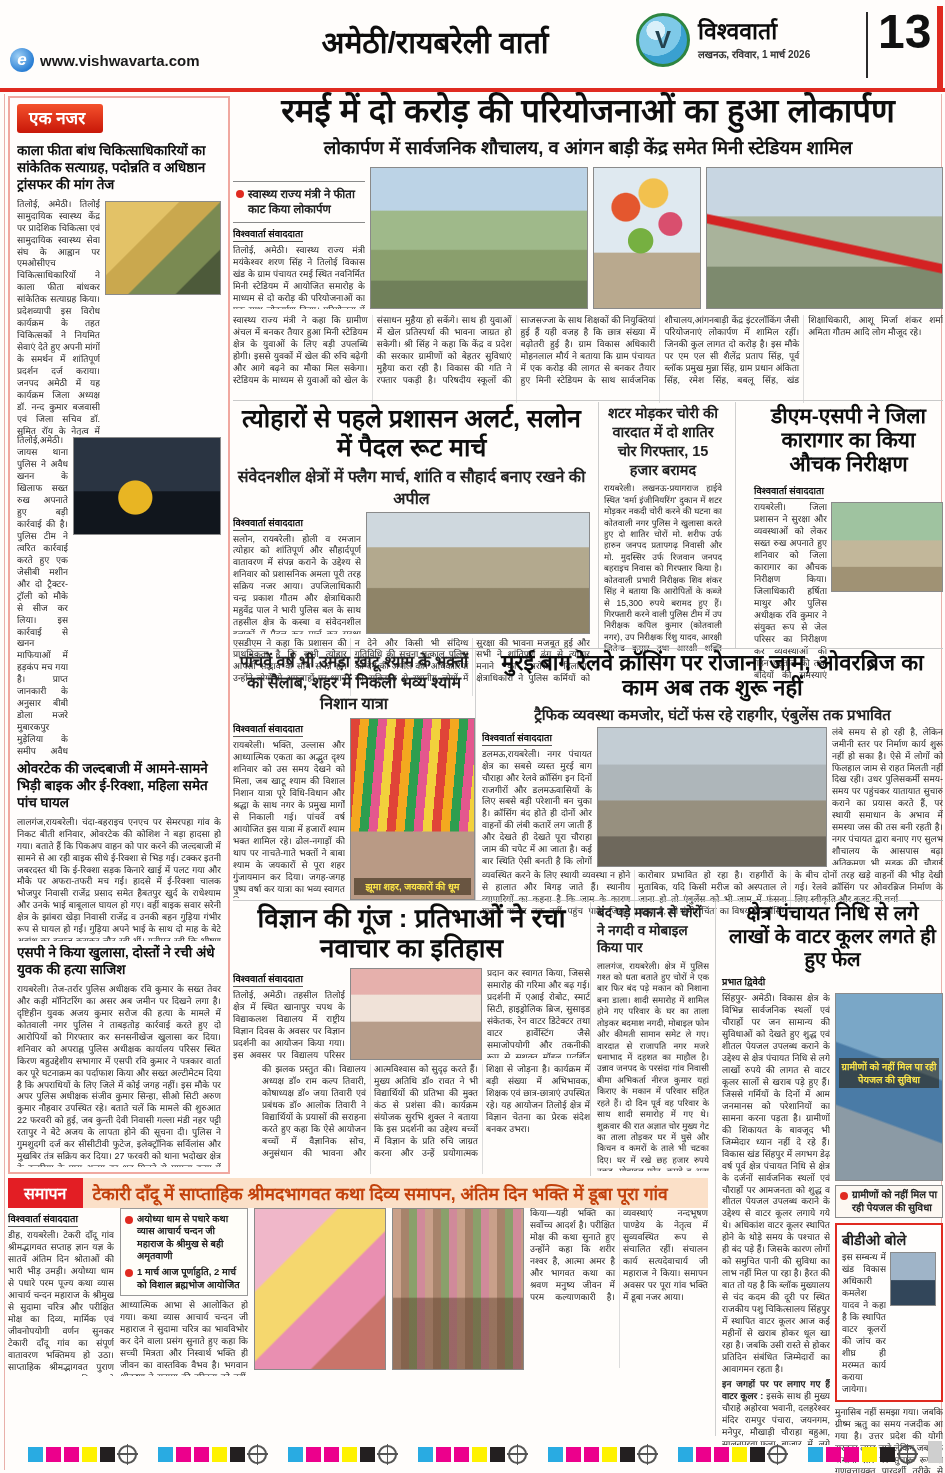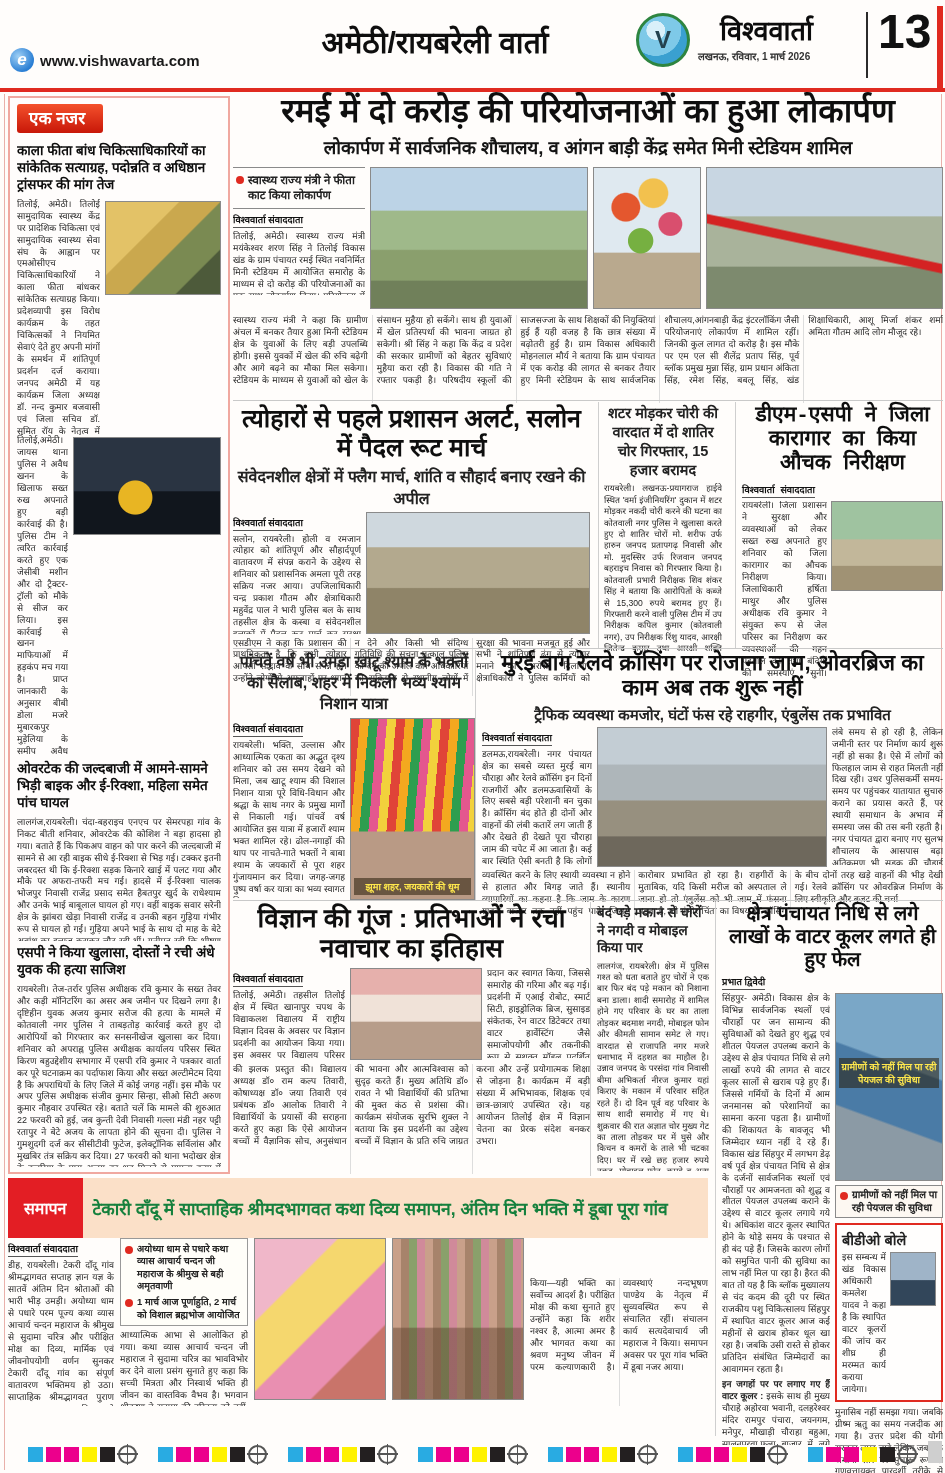--- a/index.html
+++ b/index.html
@@ -20,94 +20,94 @@
   
   #site{left:10px;top:48px;display:flex;align-items:center;gap:6px;}
   #site .e-icon{width:24px;height:24px;border-radius:50%;background:radial-gradient(circle at 35% 35%,#9fd0f5,#2b7fd4 70%);
        color:#fff;font-weight:bold;font-size:17px;display:flex;align-items:center;justify-content:center;font-style:italic;}
   #site span.url{font-weight:bold;font-size:15px;color:#1a1a1a;}
   #section-title{left:255px;top:26px;width:360px;font-size:30px;}
   #logo{left:636px;top:13px;display:flex;gap:8px;align-items:center;}
   #logo .globe{width:48px;height:48px;border-radius:50%;border:3px solid #2e8540;
        background:radial-gradient(circle at 35% 30%,#d9f0fa 0 20%,#7ec9e8 21% 55%,#3aa0d0 56%);
        display:flex;align-items:center;justify-content:center;font-weight:800;font-size:24px;color:#24424f;}
-  #logo .mast{font-size:27px;font-weight:800;color:#0c0c0c;line-height:1;margin-left:22px;}
+  #logo .mast{font-size:23px;font-weight:800;color:#0c0c0c;line-height:1;}
   #logo .dateline{font-size:10px;font-weight:bold;color:#333;margin-top:4px;}
   #pg-divider{left:866px;top:12px;width:2px;height:66px;background:#2b2b2b;}
   #pg-num{left:878px;top:4px;font-size:48px;font-weight:800;color:#111;}
   #red-edge{left:937px;top:6px;width:6px;height:84px;background:#e02a20;}
   #red-rule{left:0;top:88px;width:945px;height:4px;background:#e02a20;}
   .pink-line{width:1px;background:#e9b0aa;}
 
   
   #rail{left:8px;top:96px;width:222px;height:1078px;border:2px solid #f0a8a0;padding:6px 7px;box-sizing:border-box;background:#fffdfc;}
   #rail .tag{display:inline-block;background:linear-gradient(180deg,#f4512c,#c81708);color:#fff;font-weight:800;
        font-size:17px;padding:2px 18px 4px 12px;border-radius:3px;margin-bottom:6px;}
   #rail h3{font-size:13.5px;font-weight:800;line-height:1.25;margin:4px 0 5px 0;color:#0d0d0d;}
   .rail-art{overflow:hidden;}
   .rail-photo{float:right;margin:2px 0 3px 5px;}
 
   
   #lead{left:233px;top:92px;width:710px;height:308px;}
   #lead h1{font-size:33px;margin:0;}
   #lead .sub{font-size:18.5px;font-weight:700;text-align:center;margin-top:4px;color:#141414;}
-  #lead .row{display:flex;gap:5px;margin-top:8px;height:142px;}
+  #lead .row{display:flex;gap:5px;margin-top:8px;height:142px;align-items:flex-end;}
   .kicker{border-top:1px solid #8a8a8a;border-bottom:1px solid #8a8a8a;padding:5px 3px;font-size:11.5px;font-weight:800;line-height:1.3;display:flex;}
   #lead .cols5{margin-top:6px;height:88px;font-size:9px;overflow:hidden;}
 
   
   #band2{left:233px;top:402px;width:710px;height:246px;display:flex;gap:8px;}
   .b2-left{width:357px;flex:none;}
   .b2-left h2{font-size:25px;margin:2px 0 0 0;}
   .b2-left .sub{font-size:16px;font-weight:700;text-align:center;margin:3px 0;}
   .b2-row{display:flex;gap:5px;height:122px;}
   .b2-bottom{margin-top:4px;height:58px;font-size:9px;overflow:hidden;}
   .b2-mid{width:118px;flex:none;padding:0 5px;}
   .b2-mid h3{font-size:14.5px;font-weight:800;text-align:center;line-height:1.3;margin:2px 0 4px 0;}
-  .b2-right{flex:1;padding:0 0 0 6px;font-family:Liberation Mono, monospace;}
+  .b2-right{flex:1;padding:0 0 0 18px;}
   .b2-right h2{font-size:21px;margin:2px 10px 4px 10px;}
 
   
   #band3{left:233px;top:650px;width:710px;height:250px;display:flex;}
   .b3-left{width:242px;flex:none;}
   .b3-left h3{font-size:16px;font-weight:800;line-height:1.3;text-align:center;margin:2px 0 4px 0;}
   .b3-row{display:flex;gap:5px;height:182px;}
   .b3-right{flex:1;padding-left:6px;}
   .b3-right h2{font-size:22px;margin:0;}
   .b3-right .sub{font-size:15px;font-weight:700;text-align:center;margin:3px 0;}
   .b3r-row{display:flex;gap:5px;height:140px;}
   .b3r-bottom{margin-top:3px;height:50px;font-size:9px;overflow:hidden;}
   .overlay-cap{position:absolute;left:3px;right:3px;bottom:4px;background:rgba(40,30,10,0.55);color:#ffe84d;
        font-weight:bold;font-size:9.5px;text-align:center;padding:2px;}
 
   
   #band4{left:233px;top:902px;width:478px;height:274px;display:flex;}
   .b4-left{width:357px;flex:none;}
   .b4-left h2{font-size:26px;margin:2px 8px 4px 8px;}
   .b4-row{display:flex;gap:5px;height:92px;}
-  .b4-bottom{margin-top:4px;height:110px;font-size:9px;overflow:hidden;}
+  .b4-bottom{margin-top:4px;height:110px;font-size:9px;overflow:hidden;margin-left:29px;}
   .b4-mid{width:112px;flex:none;padding:0 0 0 6px;}
   .b4-mid h3{font-size:13.5px;font-weight:800;line-height:1.3;margin:2px 0 4px 0;}
 
   
   #water{left:715px;top:902px;width:228px;height:534px;padding-left:6px;box-sizing:border-box;border-left:1px solid #cfcfcf;}
   #water h2{font-size:20px;margin:0 4px;}
   .w-row{display:flex;gap:5px;}
   .w-text{width:108px;flex:none;height:452px;overflow:hidden;}
   .w-right{flex:1;}
   .cap-box{border:1px solid #8a8a8a;margin-top:4px;padding:3px 4px;font-weight:800;font-size:10px;display:flex;line-height:1.25;background:#fdf8f2;}
   .bdo{border:2px solid #e02a20;margin-top:5px;padding:4px 5px;background:#fffefd;}
   .bdo .t{font-size:14.5px;font-weight:800;margin-bottom:3px;}
   .bdo .portrait{float:right;width:44px;height:52px;margin:0 0 2px 4px;}
 
   
   #closing{left:8px;top:1178px;width:700px;height:256px;}
   .strip{display:flex;align-items:stretch;}
   .strip .badge{background:#e31e24;color:#fff;font-weight:800;font-size:16px;padding:3px 16px;display:flex;align-items:center;flex:none;}
-  .strip .shead{background:#fbe0c8;flex:1;font-weight:800;font-size:17.5px;padding:18px 10px;display:flex;align-items:center;color:#15803d;}
+  .strip .shead{background:#fbe0c8;flex:1;font-weight:800;font-size:17.5px;padding:3px 10px;display:flex;align-items:center;color:#c2410c;}
   #closing h1{font-size:28px;margin:8px 0 6px 0;}
   .c-row{display:flex;gap:6px;height:168px;}
   .bullet-box{border:1px solid #999;background:#fffef9;padding:4px;margin-bottom:4px;}
   .bullet-item{display:flex;font-weight:bold;font-size:9.5px;line-height:1.3;margin-bottom:4px;text-align:left;}
 
   
   #footer{left:0;top:1441px;width:945px;height:26px;display:flex;align-items:center;justify-content:space-between;padding:0 28px;box-sizing:border-box;}
   .fgroup{display:flex;gap:3px;align-items:center;}
   .sq{width:15px;height:15px;}
   .sq.c{background:#29abe2}.sq.m{background:#ec008c}.sq.y{background:#fff200}.sq.k{background:#231f20}
@@ -315,21 +315,21 @@
           </div>
         <div class="bullet-item" style="margin-bottom:0;">
             <span class="dot"></span>
             <span>1 मार्च आज पूर्णाहुति, 2 मार्च को विशाल ब्रह्मभोज आयोजित</span>
           </div>
       </div>
       <p class="p" style="height:78px;">आध्यात्मिक आभा से आलोकित हो गया। कथा व्यास आचार्य चन्दन जी महाराज ने सुदामा चरित्र का भावविभोर कर देने वाला प्रसंग सुनाते हुए कहा कि सच्ची मित्रता और निस्वार्थ भक्ति ही जीवन का वास्तविक वैभव है। भगवान श्रीकृष्ण ने सुदामा की दरिद्रता को नहीं, बल्कि उनके निष्कलुष भाव को स्वीकार</p>
     </div>
     <div class="photo" style="width:130px;height:160px;background:linear-gradient(135deg,#f0b7c9 0 28%,#f5d76e 29% 52%,#e98fb1 53% 74%,#c9746a 75%);"></div>
     <div class="photo" style="width:130px;height:160px;background:linear-gradient(180deg,rgba(0,0,0,0) 0 55%,rgba(90,60,40,0.45) 56%),repeating-linear-gradient(90deg,#c9a08a 0 8px,#a7836b 8px 16px,#8aa06b 16px 24px,#d08a9a 24px 32px);"></div>
-    <div style="flex:1;overflow:hidden;margin-top:40px;">
+    <div style="flex:1;overflow:hidden;">
       <p class="p cols2" style="height:160px;">किया—यही भक्ति का सर्वोच्च आदर्श है। परीक्षित मोक्ष की कथा सुनाते हुए उन्होंने कहा कि शरीर नश्वर है, आत्मा अमर है और भागवत कथा का श्रवण मनुष्य जीवन में परम कल्याणकारी है। व्यवस्थाएं नन्दभूषण पाण्डेय के नेतृत्व में सुव्यवस्थित रूप से संचालित रहीं। संचालन कार्य सत्यदेवाचार्य जी महाराज ने किया। समापन अवसर पर पूरा गांव भक्ति में डूबा नजर आया।</p>
     </div>
   </div>
 </div>
 
 <div class="abs" id="footer">
   <div class="fgroup">
       <span class="sq c"></span>
       <span class="sq m"></span>
       <span class="sq m"></span>

